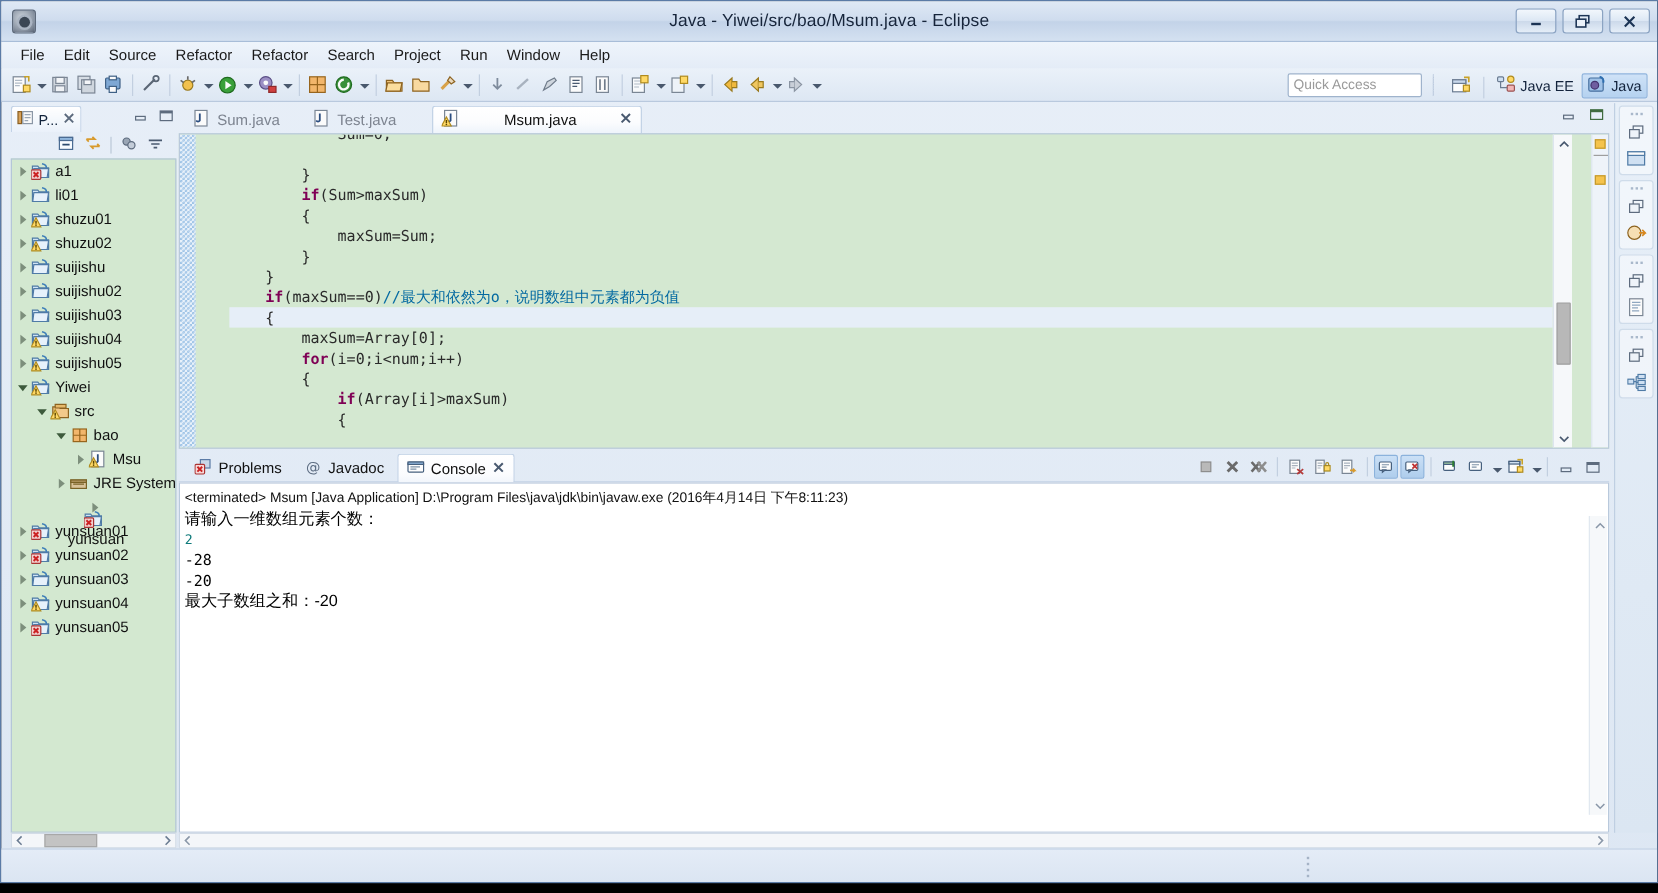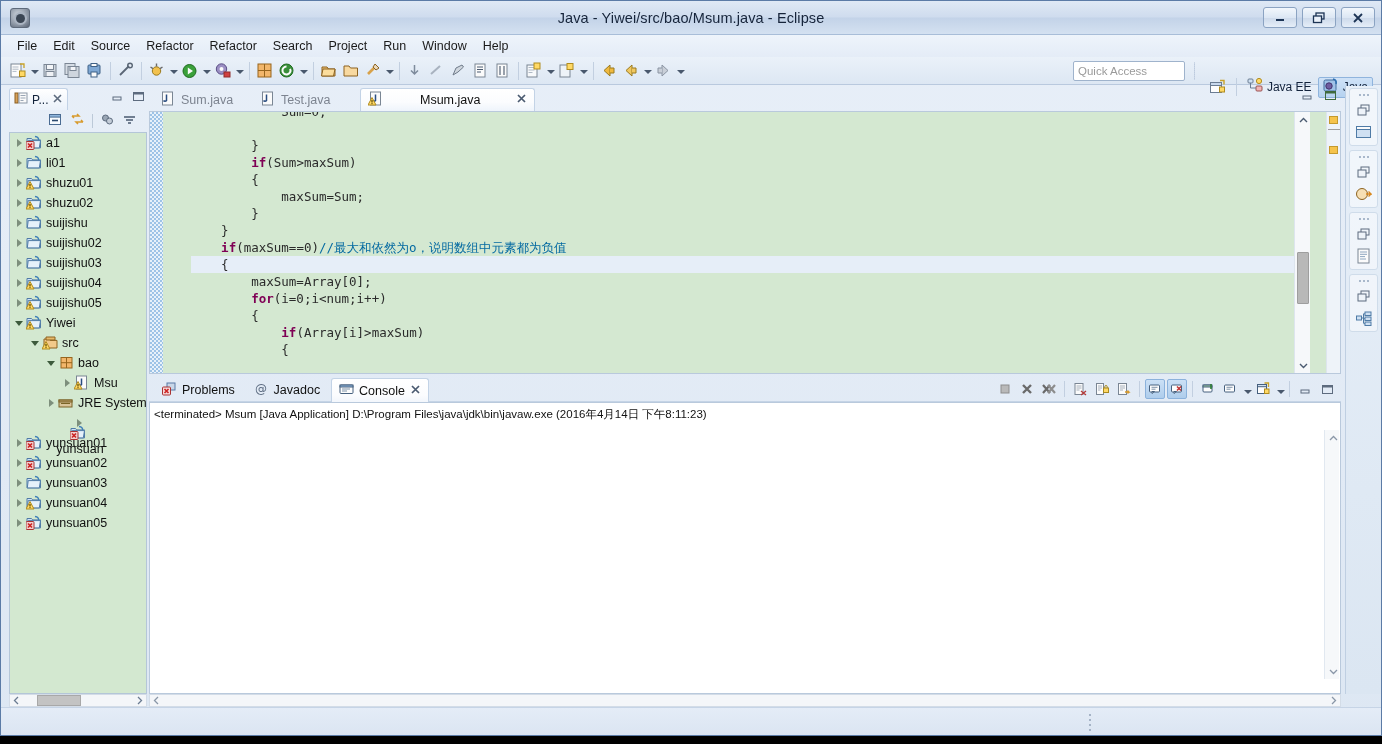--- a/index.html
+++ b/index.html
@@ -75,21 +75,21 @@
   }
   .tb-sep { width:1px; height:18px; margin:0 4px; background:#c2cfe0; }
 
   .quick-access {
     position:absolute; right:196px; top:4px; width:112px; height:20px;
     background:#fff; border:1px solid #9fb3cc; border-radius:2px;
     font-size:11.5px; color:#9a9a9a; padding:2px 4px; line-height:15px;
   }
   .persp-sep { position:absolute; right:186px; top:5px; width:1px; height:18px;
      background:#bccade; border-right:1px dotted #c9d5e5; }
-  .persp-bar { position:absolute; right:8px; top:3px; height:22px; display:flex; align-items:center; gap:2px;margin-top:16px; }
+  .persp-bar { position:absolute; right:8px; top:3px; height:22px; display:flex; align-items:flex-end; gap:2px; }
   .persp-btn {
     display:flex; align-items:center; gap:3px; height:21px; padding:0 4px;
     border-radius:2px; font-size:12px; color:#13233c; cursor:default;
   }
   .persp-btn.sel { background:linear-gradient(180deg,#cfe2f7,#b5d2f0); border:1px solid #8fb4dd; }
   .persp-divider { width:1px; height:18px; background:#c2cfe0; margin:0 4px; }
 
   
   .workbench { position:absolute; left:0; top:85px; right:0; bottom:28px; }
 
@@ -1006,20 +1006,27 @@
         <div class="cs-tool">
           <svg width="13" height="13" viewBox="0 0 13 13">
               <rect x="1.5" y="2.5" width="10" height="8" fill="none" stroke="#5d6b7e"></rect>
               <rect x="1.5" y="2.5" width="10" height="2" fill="#5d6b7e"></rect>
             </svg>
         </div>
       </div>
 
       <div class="cs-body">
         <div class="cs-head">&lt;terminated&gt; Msum [Java Application] D:\Program Files\java\jdk\bin\javaw.exe (2016年4月14日 下午8:11:23)</div>
+        <div id="console-lines">
+            <div class="cs-line cn">请输入一维数组元素个数：</div>
+            <div class="cs-line in">2</div>
+            <div class="cs-line">-28</div>
+            <div class="cs-line">-20</div>
+            <div class="cs-line cn">最大子数组之和：-20</div>
+          </div>
         <div class="cs-vscroll">
           <div class="sb-up">
             <svg width="9" height="7" viewBox="0 0 9 7">
                 <path d="M1 5 L4.5 1.5 L8 5" stroke="#8a97a8" stroke-width="1.3" fill="none"></path>
               </svg>
           </div>
           <div class="sb-down">
             <svg width="9" height="7" viewBox="0 0 9 7">
                 <path d="M1 2 L4.5 5.5 L8 2" stroke="#8a97a8" stroke-width="1.3" fill="none"></path>
               </svg>

